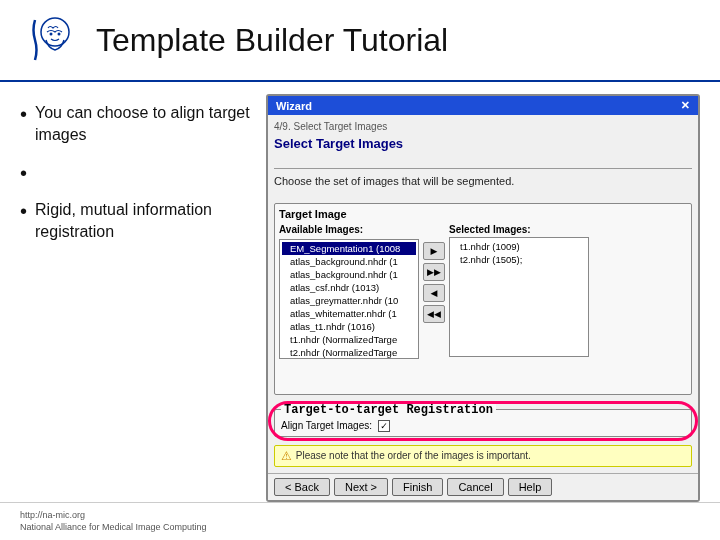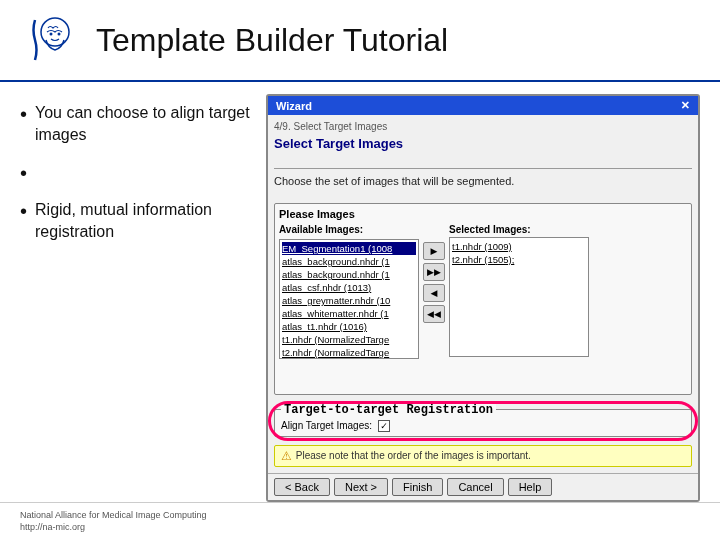--- a/index.html
+++ b/index.html
@@ -146,26 +146,25 @@
     .image-listbox {
       border: 1px solid #888;
       background: #fff;
       width: 140px;
       height: 120px;
       overflow: hidden;
       font-size: 9.5px;
       padding: 2px;
     }
     .image-listbox .item {
-      padding: 1px 0;
+      padding: 1px 8px;
       cursor: pointer;
       white-space: nowrap;
       overflow: hidden;
       text-overflow: ellipsis;
-      text-decoration: underline;
     }
     .image-listbox .item.selected {
       background: #000080;
       color: #fff;
     }
     .arrow-buttons {
       display: flex;
       flex-direction: column;
       gap: 3px;
       justify-content: center;
@@ -341,21 +340,21 @@
         <div class="wizard-titlebar">
           <span>Wizard</span>
           <span style="cursor:pointer;">✕</span>
         </div>
         <div class="wizard-body">
           <div class="wizard-step-label">4/9. Select Target Images</div>
           <div class="wizard-step-title">Select Target Images</div>
           <div class="wizard-desc">Choose the set of images that will be segmented.</div>
 
           <div class="target-images-box">
-            <div class="target-images-title">Please Images</div>
+            <div class="target-images-title">Target Image</div>
             <div class="image-lists">
 
               <div class="image-list-col">
                 <div class="image-list-label">Available Images:</div>
                 <div class="image-listbox">
                   <div class="item selected">EM_Segmentation1 (1008</div>
                   <div class="item">atlas_background.nhdr (1</div>
                   <div class="item">atlas_background.nhdr (1</div>
                   <div class="item">atlas_csf.nhdr (1013)</div>
                   <div class="item">atlas_greymatter.nhdr (10</div>
@@ -410,17 +409,17 @@
           <button class="wiz-btn">Finish</button>
           <button class="wiz-btn">Cancel</button>
           <button class="wiz-btn">Help</button>
         </div>
       </div>
     </div>
   </div>
 
   <div class="footer">
     <div class="footer-left">
+      <div>http://na-mic.org</div>
       <div>National Alliance for Medical Image Computing</div>
-      <div>http://na-mic.org</div>
     </div>
   </div>
 </div>
 
 </body></html>

